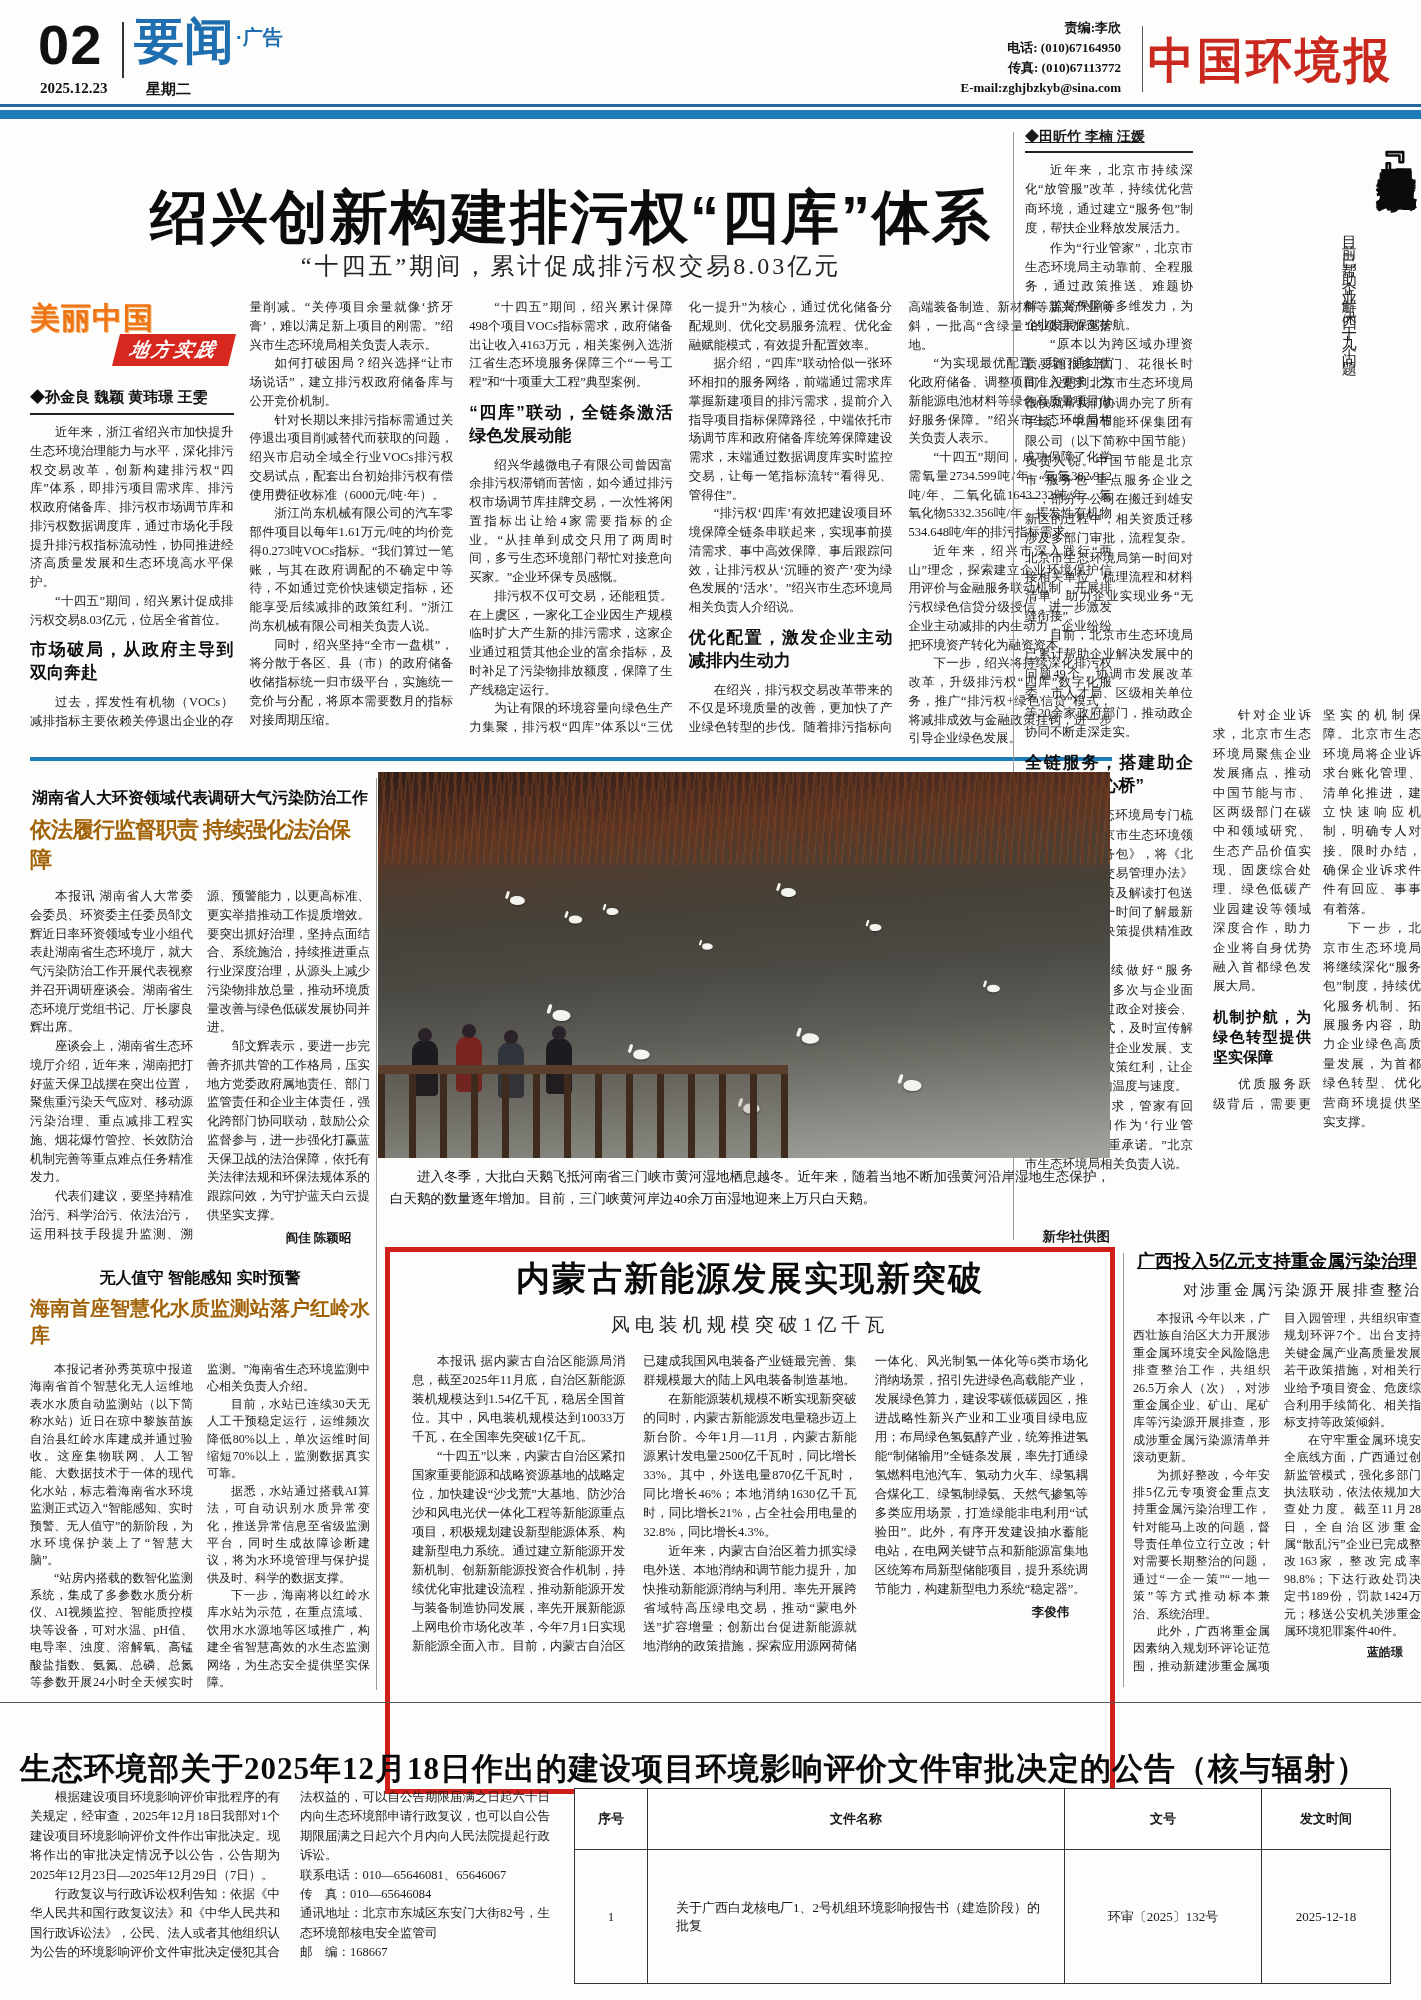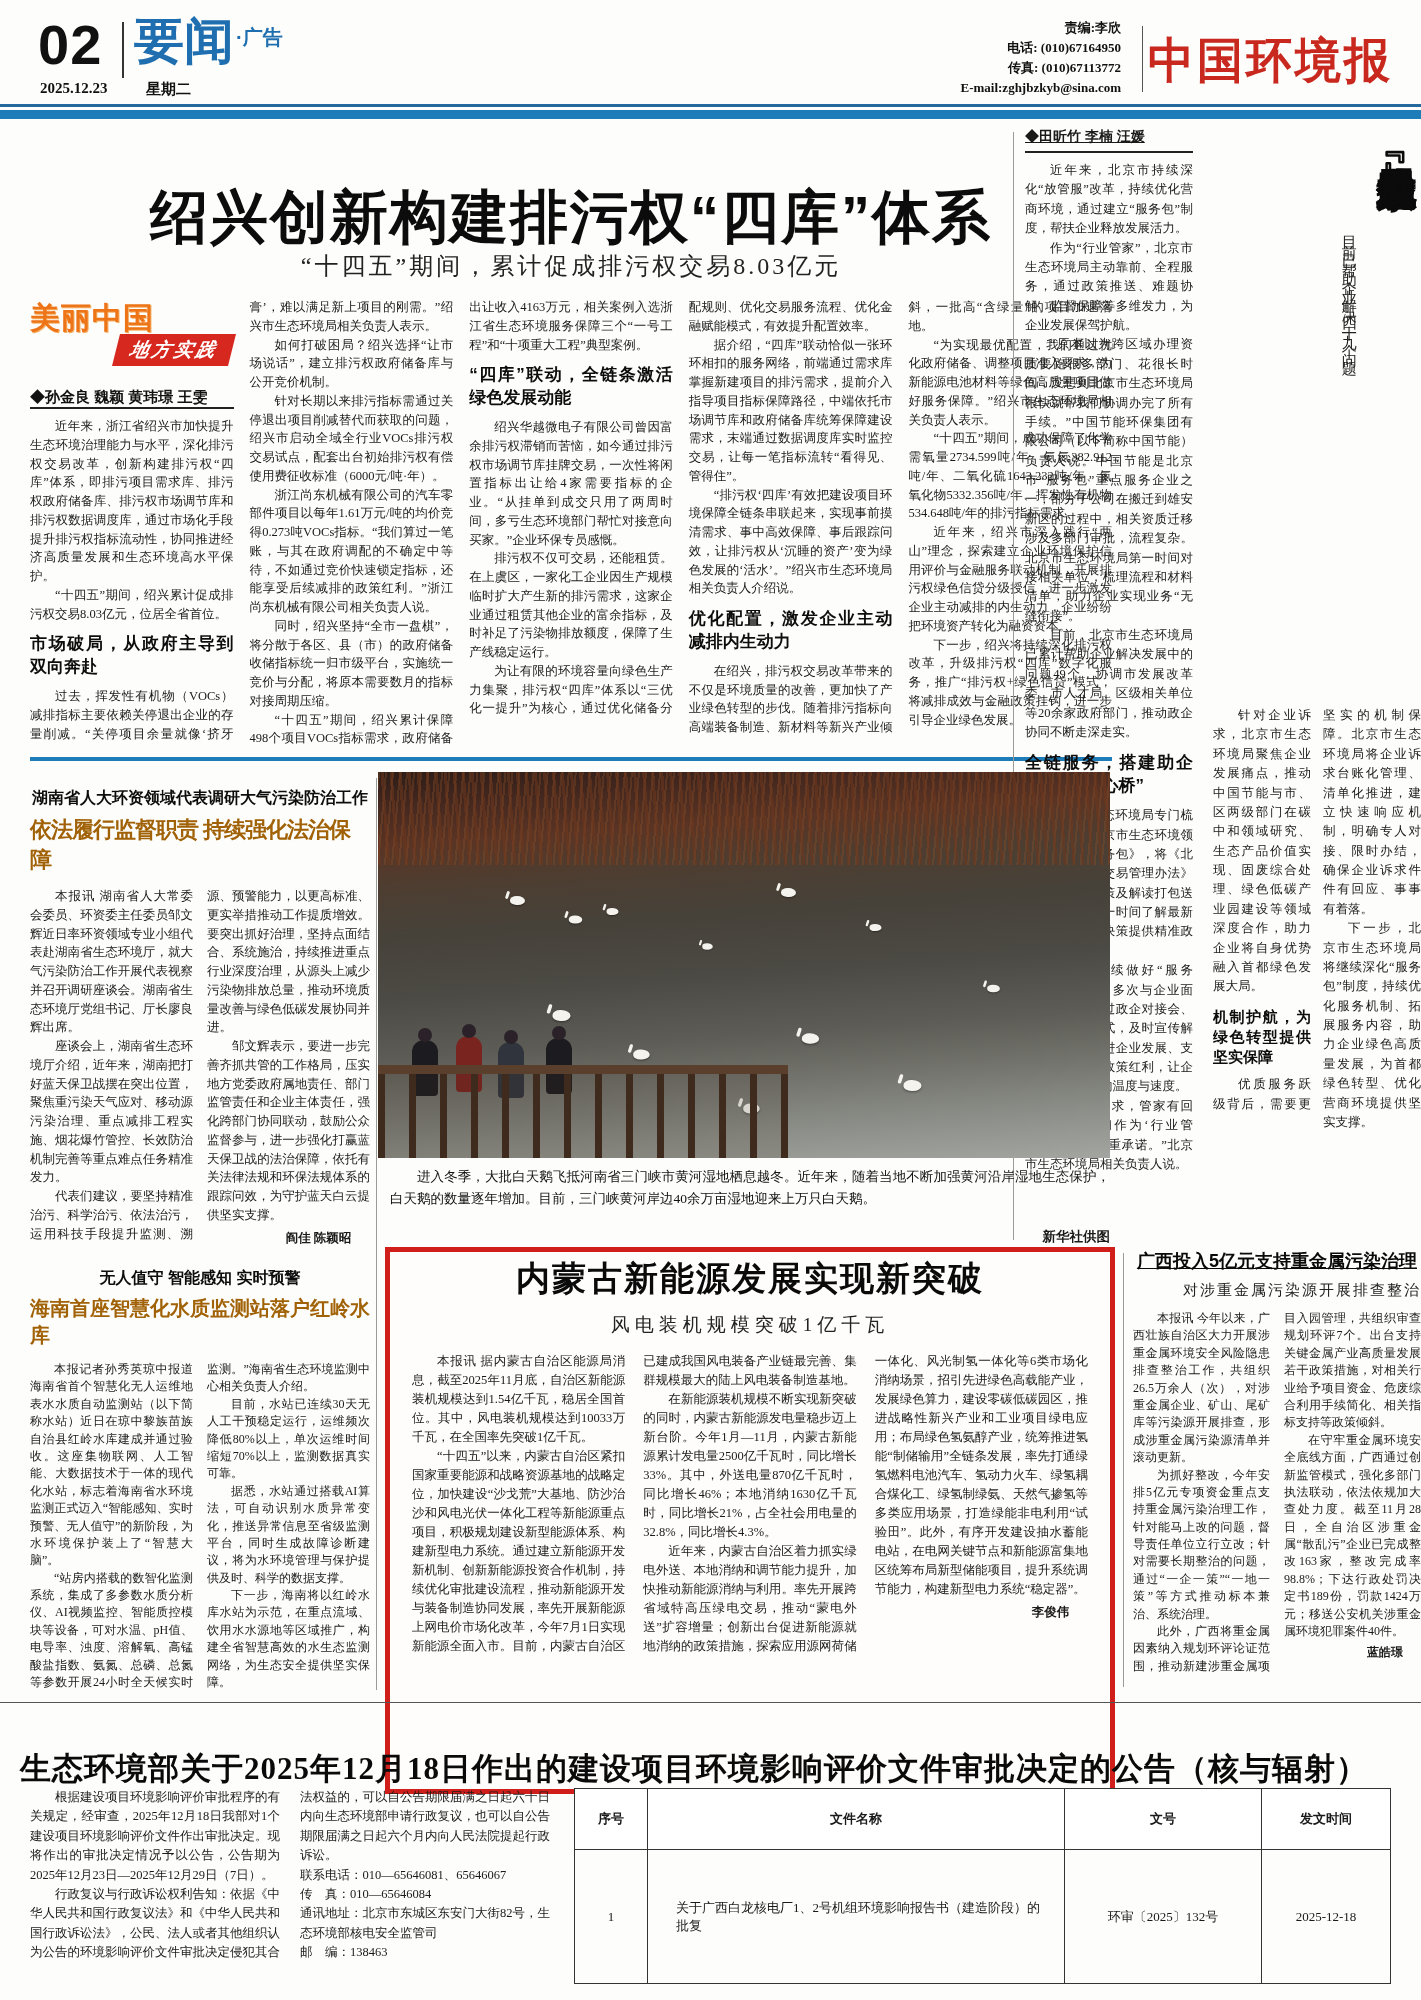--- a/index.html
+++ b/index.html
@@ -22,21 +22,21 @@
            font:bold 58px "Liberation Sans",sans-serif;letter-spacing:2px;color:#0c0c0c;}
   .lead-sub{position:absolute;left:30px;top:250px;width:1082px;text-align:center;
             font:24px "Liberation Serif",serif;letter-spacing:3px;color:#222;}
   .lead-body{position:absolute;left:30px;top:298px;width:1082px;height:455px;overflow:hidden;
              column-count:5;column-gap:16px;font-size:12.5px;line-height:1.5;text-align:justify;}
   .badge{position:relative;height:86px;margin-bottom:4px;}
   .badge-main{font:900 30px "Liberation Sans",sans-serif;color:#ee7418;text-shadow:1px 1px 0 #f5b26a;letter-spacing:1px;}
   .badge-sub{position:absolute;right:2px;top:36px;background:#d6281e;color:#fff;
              font:bold italic 19px "Liberation Serif",serif;padding:3px 14px;transform:skewX(-14deg);letter-spacing:3px;}
   .lead-byline{font:bold 15px "Liberation Sans",sans-serif;border-bottom:2px solid #222;
-               margin-bottom:8px;color:#111;}
+               padding-bottom:6px;margin-bottom:8px;color:#111;}
   .para{margin:0;text-indent:2em;}
   .sub-head{font:bold 17px "Liberation Sans",sans-serif;margin:10px 0 8px 0;color:#0d0d0d;line-height:1.35;}
   .article-byline-end{text-align:right;padding-right:1.5em;font-weight:bold;margin-top:4px;}
   .rule-blue-mid{position:absolute;left:30px;top:757px;width:1082px;height:4px;background:#1e7db8;}
   
   .bj{position:absolute;left:1025px;top:128px;width:396px;height:1112px;}
   .bj-vdiv{position:absolute;left:-12px;top:4px;width:1px;height:1108px;background:#9a9a96;}
   .bj-col1{position:absolute;left:0;top:0;width:168px;height:1112px;overflow:hidden;
            font-size:12.5px;line-height:1.55;text-align:justify;}
   .bj-byline{font:bold 14px "Liberation Sans",sans-serif;border-bottom:2px solid #222;padding-bottom:5px;margin-bottom:8px;text-decoration:underline;}
@@ -264,21 +264,21 @@
   <h2 class="ann-hl">生态环境部关于2025年12月18日作出的建设项目环境影响评价文件审批决定的公告（核与辐射）</h2>
   <div class="ann-wrap">
     <div class="ann-body">
       <div>
           <p class="para">根据建设项目环境影响评价审批程序的有关规定，经审查，2025年12月18日我部对1个建设项目环境影响评价文件作出审批决定。现将作出的审批决定情况予以公告，公告期为2025年12月23日—2025年12月29日（7日）。</p>
           <p class="para">行政复议与行政诉讼权利告知：依据《中华人民共和国行政复议法》和《中华人民共和国行政诉讼法》，公民、法人或者其他组织认为公告的环境影响评价文件审批决定侵犯其合法权益的，可以自公告期限届满之日起六十日内向生态环境部申请行政复议，也可以自公告期限届满之日起六个月内向人民法院提起行政诉讼。</p>
         </div>
       <p class="para ann-contact">联系电话：010—65646081、65646067</p>
       <p class="para ann-contact">传　真：010—65646084</p>
       <p class="para ann-contact">通讯地址：北京市东城区东安门大街82号，生态环境部核电安全监管司</p>
-      <p class="para ann-contact">邮　编：138463</p>
+      <p class="para ann-contact">邮　编：168667</p>
     </div>
     <table class="ann-table">
       <thead>
         <tr>
           <th style="width:56px;">序号</th>
           <th style="width:400px;">文件名称</th>
           <th style="width:180px;">文号</th>
           <th>发文时间</th>
         </tr>
       </thead>

